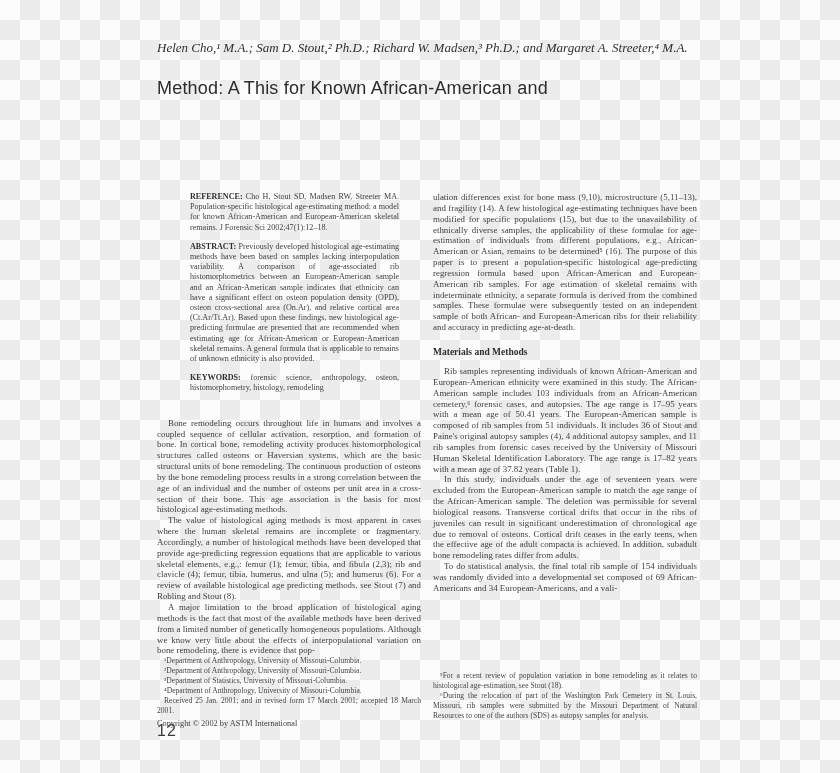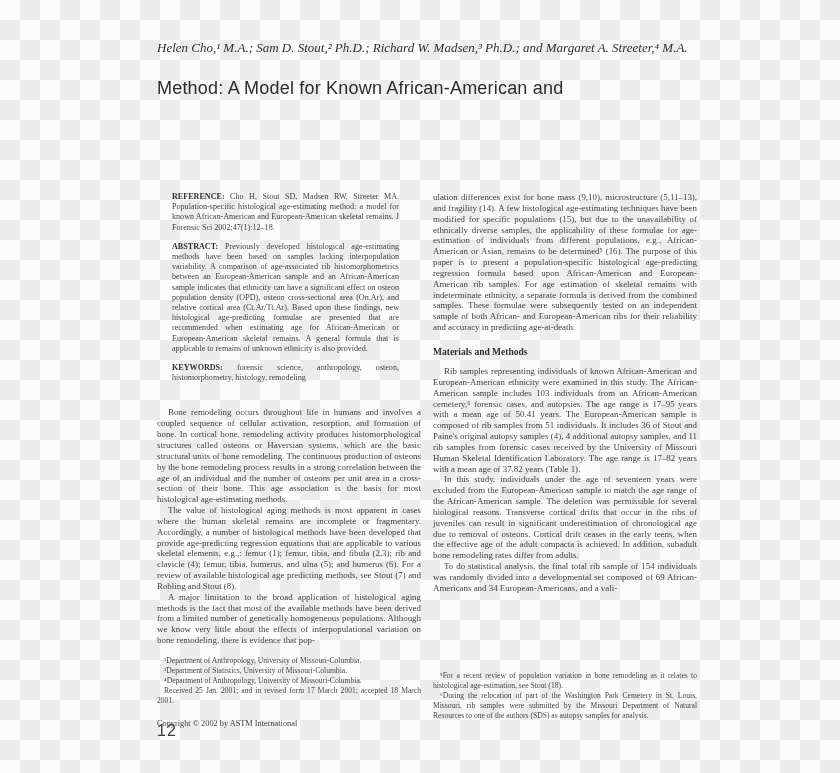--- a/index.html
+++ b/index.html
@@ -28,21 +28,21 @@
   }
   .title .tline { display: block; }
   .columns {
     position: absolute; left: 0; top: 152px; width: 540px;
   }
   .col { position: absolute; top: 0; width: 264px; }
   .col.left  { left: 0; }
   .col.right { left: 276px; }
   p { margin: 0; }
   .meta {
-    margin: 0 22px 9px 15px;
+    margin: 0 22px 9px 33px;
     font-size: 8.1px; line-height: 10.2px; text-align: justify; color: #424242;
   }
   .lbl { font-weight: bold; color: #303030; }
   .bodytext {
     font-size: 8.9px; line-height: 10.85px; text-align: justify; color: #3f3f3f;
   }
   .indent { text-indent: 11px; }
   .keywords { margin-bottom: 0; }
   .firstbody { margin-top: 24px; }
   .section-heading {
@@ -72,21 +72,21 @@
   }
 </style>
 </head>
 <body>
 
 <div class="page">
 
   <div class="authors">Helen Cho,¹ M.A.; Sam D. Stout,² Ph.D.; Richard W. Madsen,³ Ph.D.; and Margaret A. Streeter,⁴ M.A.</div>
 
   <h1 class="title">
-    <span class="tline">Method: A Model for Known African-American and</span>
+    <span class="tline">Method: A This for Known African-American and</span>
   </h1>
 
   <div class="columns">
 
     <div class="col left">
       <p class="meta"><span class="lbl">REFERENCE:</span> <span>Cho H, Stout SD, Madsen RW, Streeter MA. Population-specific histological age-estimating method: a model for known African-American and European-American skeletal remains. J Forensic Sci 2002;47(1):12–18.</span></p>
       <p class="meta"><span class="lbl">ABSTRACT:</span> <span>Previously developed histological age-estimating methods have been based on samples lacking interpopulation variability. A comparison of age-associated rib histomorphometrics between an European-American sample and an African-American sample indicates that ethnicity can have a significant effect on osteon population density (OPD), osteon cross-sectional area (On.Ar), and relative cortical area (Ct.Ar/Tt.Ar). Based upon these findings, new histological age-predicting formulae are presented that are recommended when estimating age for African-American or European-American skeletal remains. A general formula that is applicable to remains of unknown ethnicity is also provided.</span></p>
       <p class="meta keywords"><span class="lbl">KEYWORDS:</span> <span>forensic science, anthropology, osteon, histomorphometry, histology, remodeling</span></p>
 
       <p class="bodytext indent firstbody">Bone remodeling occurs throughout life in humans and involves a coupled sequence of cellular activation, resorption, and formation of bone. In cortical bone, remodeling activity produces histomorphological structures called osteons or Haversian systems, which are the basic structural units of bone remodeling. The continuous production of osteons by the bone remodeling process results in a strong correlation between the age of an individual and the number of osteons per unit area in a cross-section of their bone. This age association is the basis for most histological age-estimating methods.</p>
@@ -98,20 +98,21 @@
       <p class="bodytext">ulation differences exist for bone mass (9,10), microstructure (5,11–13), and fragility (14). A few histological age-estimating techniques have been modified for specific populations (15), but due to the unavailability of ethnically diverse samples, the applicability of these formulae for age-estimation of individuals from different populations, e.g., African-American or Asian, remains to be determined⁵ (16). The purpose of this paper is to present a population-specific histological age-predicting regression formula based upon African-American and European-American rib samples. For age estimation of skeletal remains with indeterminate ethnicity, a separate formula is derived from the combined samples. These formulae were subsequently tested on an independent sample of both African- and European-American ribs for their reliability and accuracy in predicting age-at-death.</p>
       <h2 class="section-heading">Materials and Methods</h2>
       <p class="bodytext indent rc-first">Rib samples representing individuals of known African-American and European-American ethnicity were examined in this study. The African-American sample includes 103 individuals from an African-American cemetery,⁶ forensic cases, and autopsies. The age range is 17–95 years with a mean age of 50.41 years. The European-American sample is composed of rib samples from 51 individuals. It includes 36 of Stout and Paine's original autopsy samples (4), 4 additional autopsy samples, and 11 rib samples from forensic cases received by the University of Missouri Human Skeletal Identification Laboratory. The age range is 17–82 years with a mean age of 37.82 years (Table 1).</p>
       <p class="bodytext indent">In this study, individuals under the age of seventeen years were excluded from the European-American sample to match the age range of the African-American sample. The deletion was permissible for several biological reasons. Transverse cortical drifts that occur in the ribs of juveniles can result in significant underestimation of chronological age due to removal of osteons. Cortical drift ceases in the early teens, when the effective age of the adult compacta is achieved. In addition, subadult bone remodeling rates differ from adults.</p>
       <p class="bodytext indent">To do statistical analysis, the final total rib sample of 154 individuals was randomly divided into a developmental set composed of 69 African-Americans and 34 European-Americans, and a vali-</p>
     </div>
 
   </div>
 
   <div class="footnotes fn-left">
+    <div class="fn-item">¹Department of Anthropology, University of Missouri-Columbia.</div>
     <div class="fn-item">²Department of Anthropology, University of Missouri-Columbia.</div>
     <div class="fn-item">³Department of Statistics, University of Missouri-Columbia.</div>
     <div class="fn-item">⁴Department of Anthropology, University of Missouri-Columbia.</div>
     <div class="fn-item">Received 25 Jan. 2001; and in revised form 17 March 2001; accepted 18 March 2001.</div>
   </div>
 
   <div class="footnotes fn-right">
     <div class="fn-item">⁵For a recent review of population variation in bone remodeling as it relates to histological age-estimation, see Stout (18).</div>
     <div class="fn-item">⁶During the relocation of part of the Washington Park Cemetery in St. Louis, Missouri, rib samples were submitted by the Missouri Department of Natural Resources to one of the authors (SDS) as autopsy samples for analysis.</div>
   </div>

